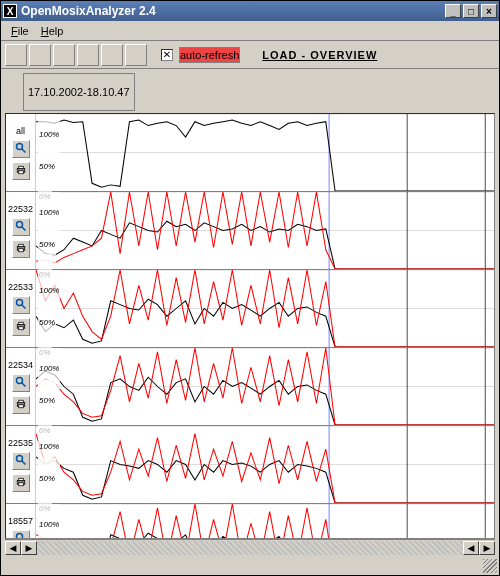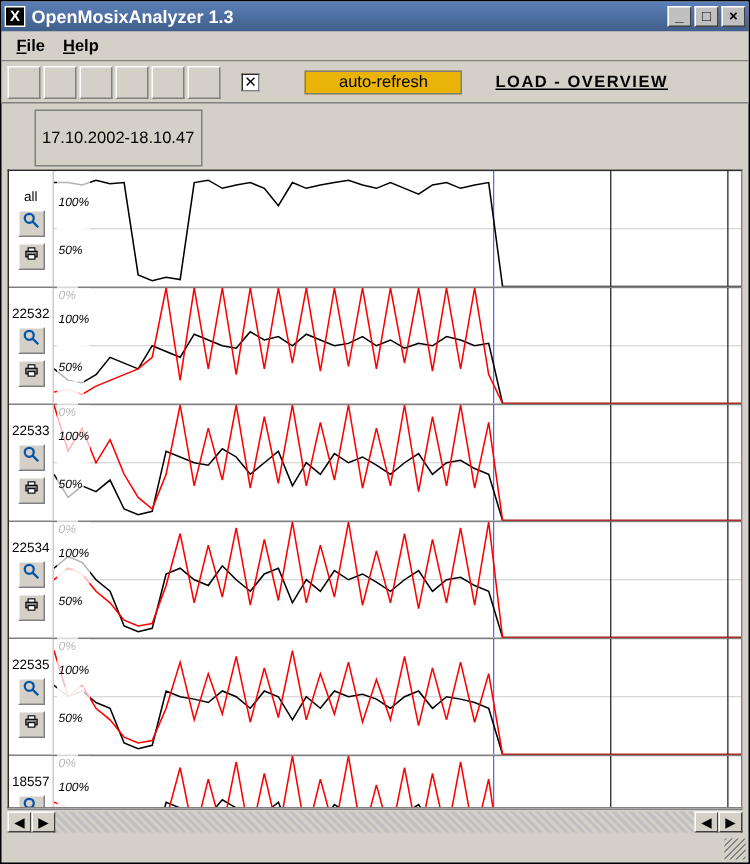--- a/index.html
+++ b/index.html
@@ -3,26 +3,26 @@
 <meta charset="utf-8">
 <style>
   * { box-sizing: border-box; }
   body { margin:0; font-family: "Helvetica", Arial, sans-serif; font-size:11px; background:#ccc; }
   .window { width:500px; height:576px; background:#d4d0c8; border:1px solid #000; display:flex; flex-direction:column; }
   .titlebar { height:20px; background:linear-gradient(#5a7fb8,#415e8b); color:#fff; display:flex; align-items:center; padding:0 2px; font-size:12px; font-weight:bold; }
   .titlebar .xicon { width:14px; height:14px; background:#000; border:1px solid #fff; margin-right:4px; display:flex; align-items:center; justify-content:center; font-size:10px; color:#fff;}
   .titlebar .spacer { flex:1; }
   .winbtn { width:16px; height:14px; background:#c0c0c0; border:1px solid #fff; border-right-color:#404040; border-bottom-color:#404040; margin-left:2px; display:flex; align-items:center; justify-content:center; font-size:10px; color:#000; cursor:pointer;}
   .menubar { height:20px; display:flex; align-items:center; padding:0 4px; border-bottom:1px solid #808080; background:#d4d0c8;}
-  .menuitem { padding:2px 6px; cursor:pointer;font-weight:bold; }
+  .menuitem { padding:2px 6px; cursor:pointer; }
   .menuitem u { text-decoration:underline; }
   .toolbar { height:28px; display:flex; align-items:center; padding:2px 4px; border-bottom:1px solid #808080; gap:2px; background:#d4d0c8;}
   .tbtn { width:22px; height:22px; border:1px solid #fff; border-right-color:#808080; border-bottom-color:#808080; background:#d4d0c8; display:flex; align-items:center; justify-content:center; cursor:pointer; }
   .checkbox { width:12px; height:12px; border:1px inset #808080; background:#fff; display:flex; align-items:center; justify-content:center; font-size:10px; margin:0 4px 0 12px; cursor:pointer;}
-  .autorefresh-btn { border:1px solid #808080; padding:1px 22px; background:#eab308; cursor:pointer;margin-left:24px;}
+  .autorefresh-btn { border:1px solid #808080; padding:1px 0; background:#ef4444; cursor:pointer;}
   .header-label { margin-left:20px; font-weight:bold; letter-spacing:1px;text-decoration:underline;}
   .content { flex:1; display:flex; flex-direction:column; overflow:hidden; padding:2px; }
   .daterange { align-self:flex-start; border:1px solid #808080; padding:12px 4px; background:#d4d0c8; margin:2px 0 2px 20px;}
   .chartarea { flex:1; background:#fff; border:1px inset #808080; margin:0 2px; overflow:hidden; position:relative;}
   .row { display:flex; border-bottom:1px solid #808080; height:78px; }
   .rowleft { width:30px; display:flex; flex-direction:column; align-items:center; justify-content:center; gap:4px; border-right:1px solid #ccc;}
   .rowleft .nodeid { font-size:9px; text-align:center;}
   .rowicon { width:18px; height:18px; border:1px solid #fff; border-right-color:#808080; border-bottom-color:#808080; background:#d4d0c8; display:flex; align-items:center; justify-content:center; cursor:pointer;}
   .rowicon svg { width:12px; height:12px; }
   .rowchart { flex:1; position:relative; }
@@ -32,21 +32,21 @@
   .sbtn { width:16px; height:14px; border:1px solid #fff; border-right-color:#404040; border-bottom-color:#404040; background:#d4d0c8; display:flex; align-items:center; justify-content:center; font-size:9px; cursor:pointer;}
   .strack { flex:1; height:14px; background:repeating-linear-gradient(45deg,#c0c0c0,#c0c0c0 2px,#d4d0c8 2px,#d4d0c8 4px);}
   .resize-grip { width:14px; height:14px; align-self:flex-end; margin:0 2px 2px 0; background:repeating-linear-gradient(135deg,#808080,#808080 1px,transparent 1px,transparent 3px); cursor:nwse-resize;}
 </style>
 </head>
 <body>
 
 <div class="window">
   <div class="titlebar">
     <div class="xicon">X</div>
-    <span>OpenMosixAnalyzer 1.3</span>
+    <span>OpenMosixAnalyzer 2.4</span>
     <div class="spacer"></div>
     <div class="winbtn">_</div>
     <div class="winbtn">□</div>
     <div class="winbtn">×</div>
   </div>
 
   <div class="menubar">
     <div class="menuitem"><u>F</u><span>ile</span></div>
     <div class="menuitem"><u>H</u><span>elp</span></div>
   </div>

